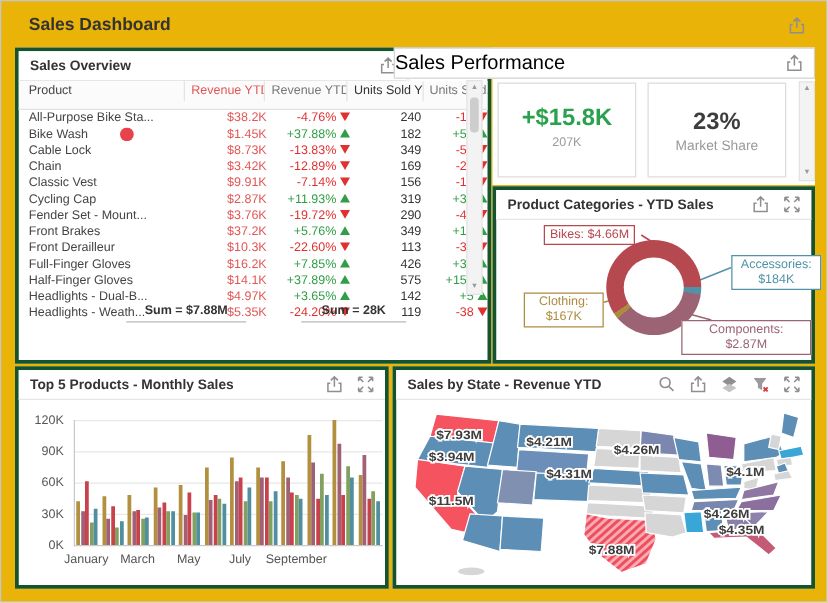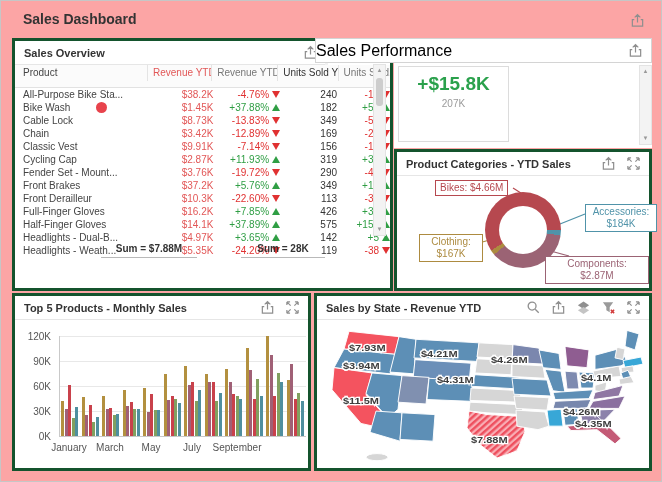--- a/index.html
+++ b/index.html
@@ -1,17 +1,17 @@
 <!DOCTYPE html>
 <html><head>
 <meta charset="utf-8">
 <style>
   html,body{margin:0;padding:0;background:#fff;}
   body{width:662px;height:482px;font-family:"Liberation Sans",sans-serif;-webkit-font-smoothing:antialiased;}
-  .frame{position:relative;width:660px;height:480px;border:1px solid #c6c6c6;background:#fca5a5;overflow:hidden;}
+  .frame{position:relative;width:660px;height:480px;border:1px solid #c6c6c6;background:#eab308;overflow:hidden;}
   .app-title{position:absolute;left:22px;top:10px;font-size:14px;font-weight:bold;color:#333;}
   .icon{display:inline-block;width:15px;height:15px;color:#8f8f8f;cursor:pointer;}
   .icon svg{width:100%;height:100%;display:block;}
   .dash-export{position:absolute;right:16px;top:12px;}
   .panel{position:absolute;background:#fff;border:3px solid #14532d;box-sizing:border-box;}
   .caption{height:24px;border-bottom:1px solid #e6e6e6;display:flex;align-items:center;box-sizing:border-box;background:#fff;}
   .caption .cap-label{font-size:11px;font-weight:bold;color:#333;margin-left:9px;white-space:nowrap;}
   .cap-icons{position:absolute;right:8px;top:4px;display:flex;gap:10px;}
   
   #panel-overview{left:11px;top:37px;width:381px;height:253px;}
@@ -33,21 +33,21 @@
   .down .tri{border-left:4px solid transparent;border-right:4px solid transparent;border-top:7px solid #e03131;}
   .sum-val{position:absolute;font-size:10px;font-weight:bold;color:#333;text-align:center;border-bottom:1px solid #b9b9b9;padding-bottom:3px;}
   
   .vscroll{position:absolute;width:13px;background:#f3f3f3;border:1px solid #e3e3e3;box-sizing:border-box;cursor:pointer;}
   .vs-arrow{height:11px;font-size:6px;color:#999;text-align:center;line-height:11px;}
   .vs-thumb{position:absolute;left:2px;width:7px;background:#cdcdcd;border-radius:3px;}
   
   #caption-performance{left:314px;top:37px;width:337px;height:25px;border:1px solid #d4d4d4;background:#fff;position:absolute;box-sizing:border-box;display:flex;align-items:center;z-index:5;}
   #content-performance{left:393px;top:62px;width:258px;height:85px;z-index:4;}
   .kpi-card{position:absolute;top:3px;width:111px;height:76px;border:1px solid #dcdcdc;box-sizing:border-box;text-align:center;}
-  .kpi-value{font-size:19px;font-weight:bold;margin-top:6px;}
+  .kpi-value{font-size:19px;font-weight:bold;margin-top:17px;}
   .kpi-sub{font-size:10px;color:#9a9a9a;margin-top:3px;}
   .kpi-label{font-size:11px;color:#9a9a9a;margin-top:2px;}
   
   #panel-prodcat{left:393px;top:148px;width:258px;height:142px;}
   #donut{position:absolute;left:88px;top:40px;width:76px;height:76px;border-radius:50%;cursor:pointer;}
   #donut-hole{position:absolute;left:14px;top:14px;width:48px;height:48px;border-radius:50%;background:#fff;}
   .callout{position:absolute;background:#fff;border:1px solid;font-size:10px;padding:1px 4px;text-align:center;line-height:12px;z-index:3;}
   #pc-lines{position:absolute;left:0;top:24px;width:256px;height:118px;}
   
   #panel-top5{left:11px;top:292px;width:299px;height:178px;}
@@ -203,20 +203,24 @@
       <svg viewBox="0 0 16 16" fill="none" stroke="currentColor" stroke-width="1.3">
           <path d="M8 10 V2 M5 4.6 L8 1.6 L11 4.6 M4.5 7 H2.5 V14 H13.5 V7 H11.5"></path>
         </svg>
     </span>
   </div>
 
   <div id="content-performance" class="panel" style="border:none;">
     <div class="kpi-card" style="left:4px;">
       <div class="kpi-value" style="color: rgb(42, 161, 76);">+$15.8K</div>
       <div class="kpi-sub">207K</div>
+    </div>
+    <div class="kpi-card" style="left:124px;">
+      <div class="kpi-value" style="margin-top: 20px; color: rgb(61, 61, 61);">23%</div>
+      <div class="kpi-label">Market Share</div>
     </div>
     <div class="vscroll" style="right:0;top:2px;height:80px;">
       <div class="vs-arrow">▲</div>
       <div class="vs-arrow" style="position:absolute;bottom:0;left:0;right:0;">▼</div>
     </div>
   </div>
 
   <div id="panel-prodcat" class="panel">
     <div class="caption">
       <span class="cap-label">Product Categories - YTD Sales</span>

